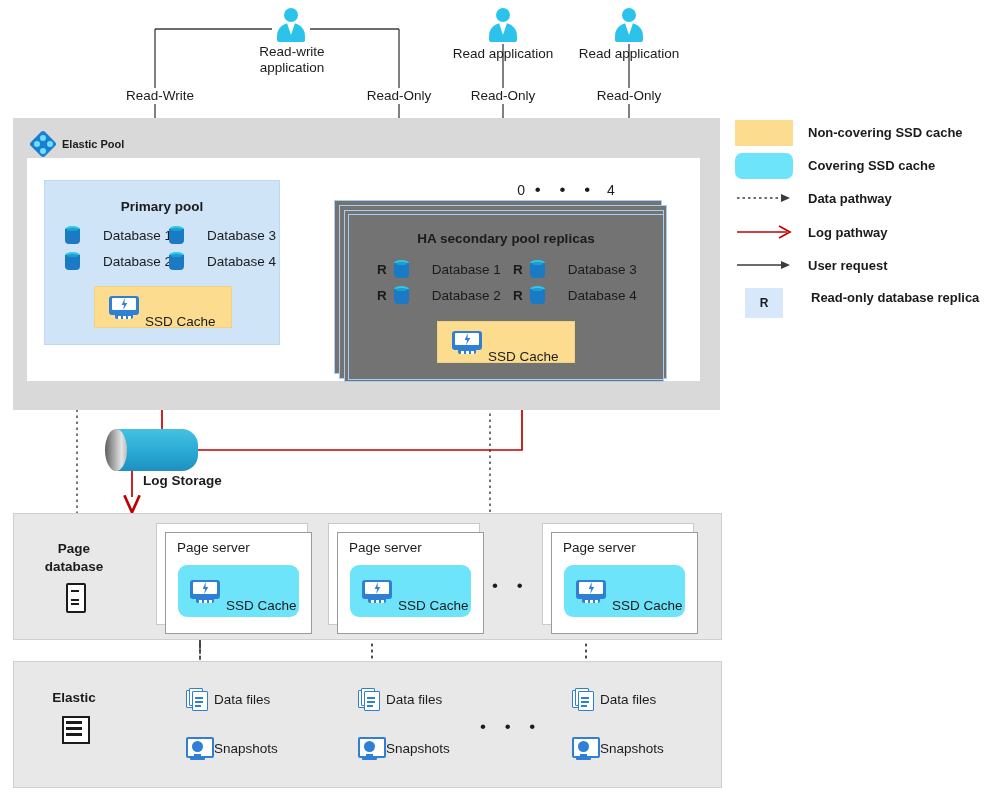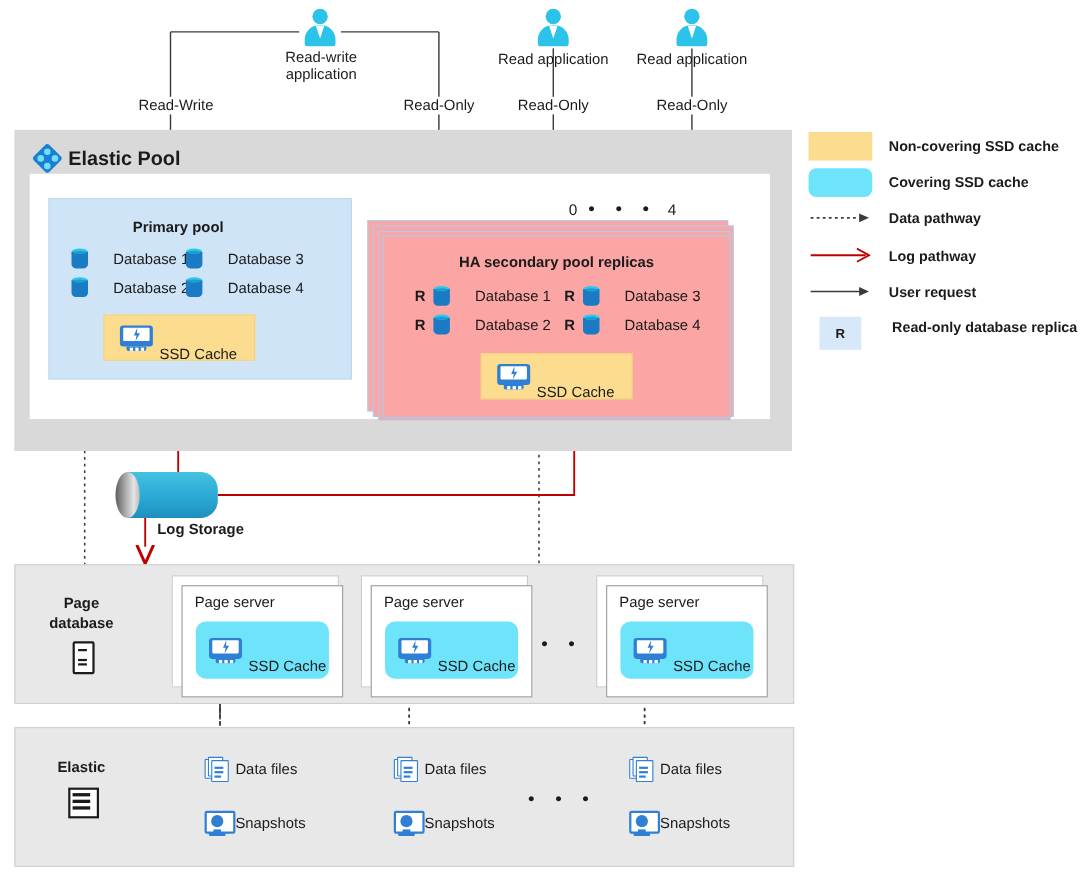--- a/index.html
+++ b/index.html
@@ -12,21 +12,21 @@
   .lbl{font-size:13.5px;color:#1b1b1b;text-align:center;line-height:16px;white-space:nowrap;}
   .lbl.wrap{white-space:normal;}
   .bold{font-weight:bold;}
 
   
   .gray-panel{background:#d9d9d9;}
   .white-panel{background:#ffffff;}
   .lightgray-panel{background:#e8e8e8;border:1px solid #cfcfcf;}
 
   .pool-box{background:#cfe4f7;border:1px solid #bcd9f2;}
-  .replica-card{background:#fca5a5;border:1px solid #a8cdee;}
+  .replica-card{background:#737373;border:1px solid #a8cdee;}
 
   .ssd-yellow{background:#fcdd8f;border:1px solid #f3d27f;}
   .ssd-cyan{background:#6ee4fb;border-radius:9px;}
   .ssd-inner{display:flex;align-items:center;height:100%;}
   .ssd-text{font-size:13.5px;color:#1b1b1b;margin-left:6px;white-space:nowrap;margin-top:28px;}
 
   
   .lg-row{position:absolute;display:flex;align-items:flex-start;}
   .lg-text{font-size:13px;font-weight:bold;color:#1b1b1b;line-height:15px;}
   .sw-yellow{width:58px;height:26px;background:#fcdd8f;}
@@ -187,24 +187,24 @@
   <div class="abs gray-panel" style="left:13px;top:118px;width:707px;height:292px;"></div>
   <div class="abs" style="left:30px;top:131px;">
     <div class="diamond">
       <div class="sq"></div>
       <div class="dot" style="left:10px;top:3.5px;"></div>
       <div class="dot" style="left:3.5px;top:10px;"></div>
       <div class="dot" style="left:16.5px;top:10px;"></div>
       <div class="dot" style="left:10px;top:16.5px;"></div>
     </div>
   </div>
-  <div class="abs lbl bold" style="left:62px;top:136px;text-align:right;font-size:18px;">Elastic Pool</div>
+  <div class="abs lbl bold" style="left:62px;top:136px;text-align:right;font-size:11px;">Elastic Pool</div>
   <div class="abs white-panel" style="left:27px;top:158px;width:673px;height:223px;"></div>
 
-  <div class="abs pool-box" style="left:44px;top:180px;width:234px;height:163px;padding-left:40px;">
+  <div class="abs pool-box" style="left:44px;top:180px;width:234px;height:163px;">
     <div class="abs lbl bold" style="left:0;top:18px;width:234px;font-size:13.5px;">Primary pool</div>
 
     <div class="abs dbrow" style="left:20px;top:45px;">
       <span class="dbicon">
           <span class="top"></span>
           <span class="body"></span>
           <span class="ring"></span>
         </span>
       <span class="nm">Database 1</span>
     </div>

